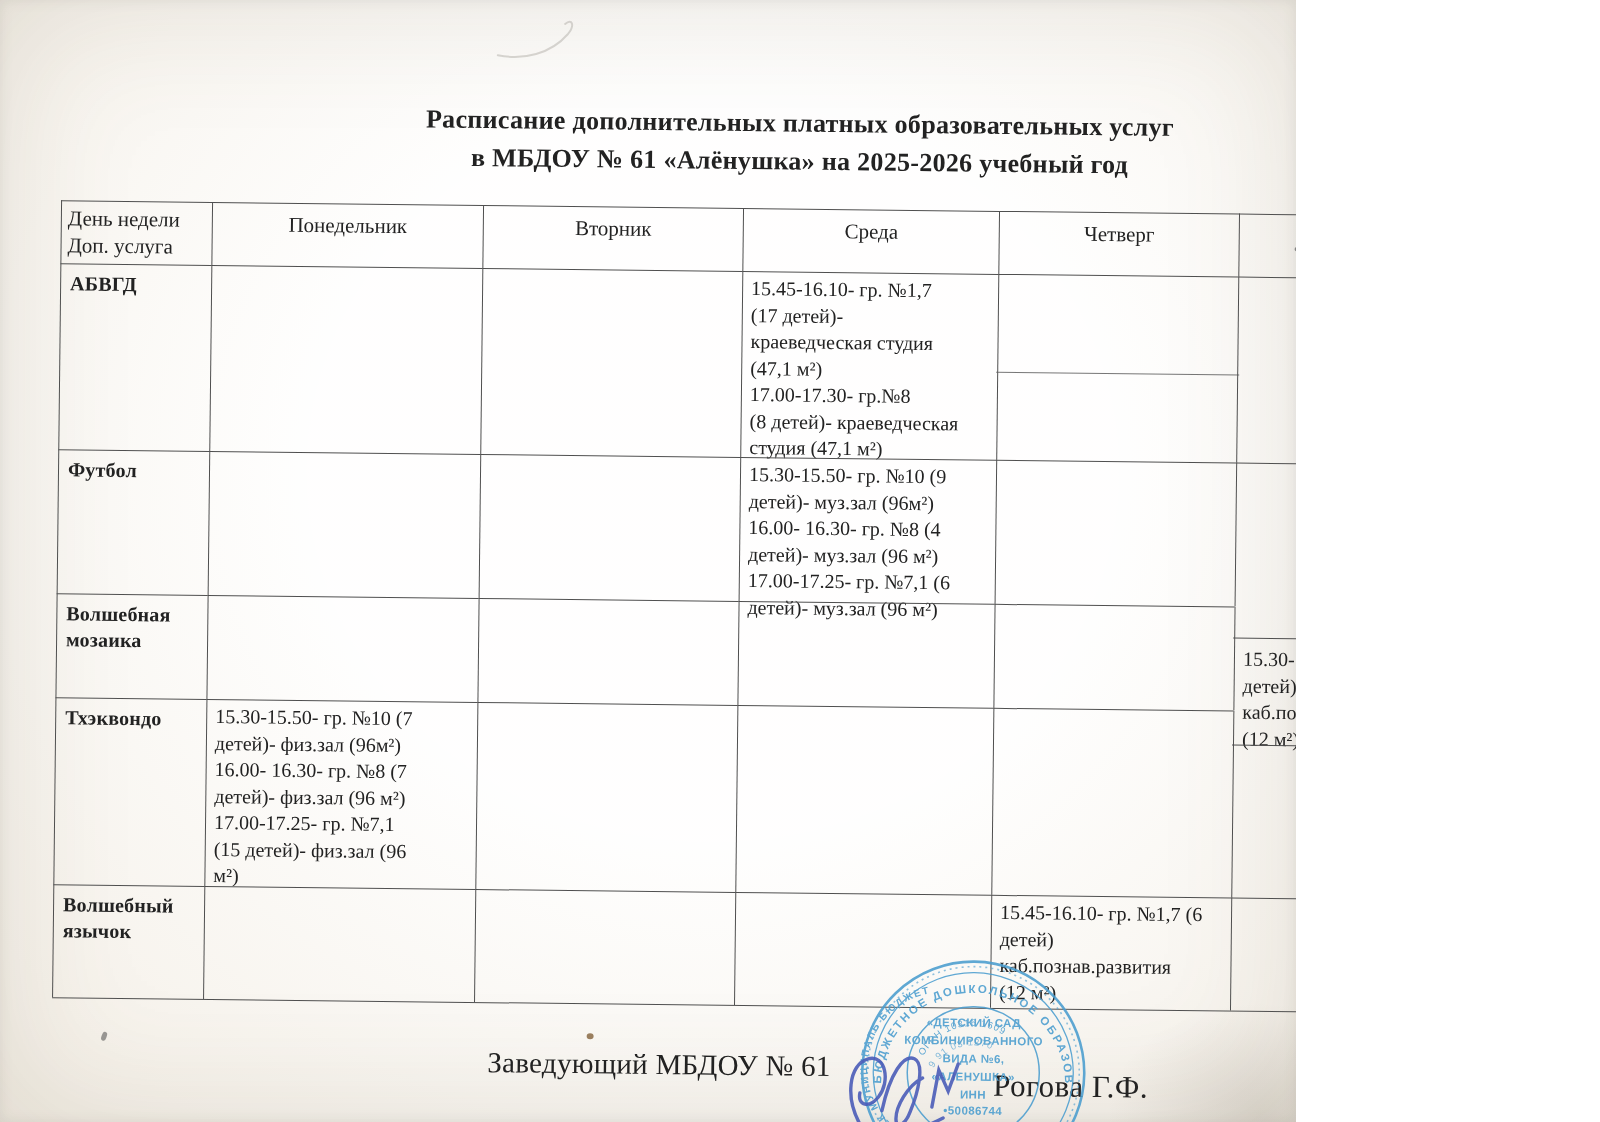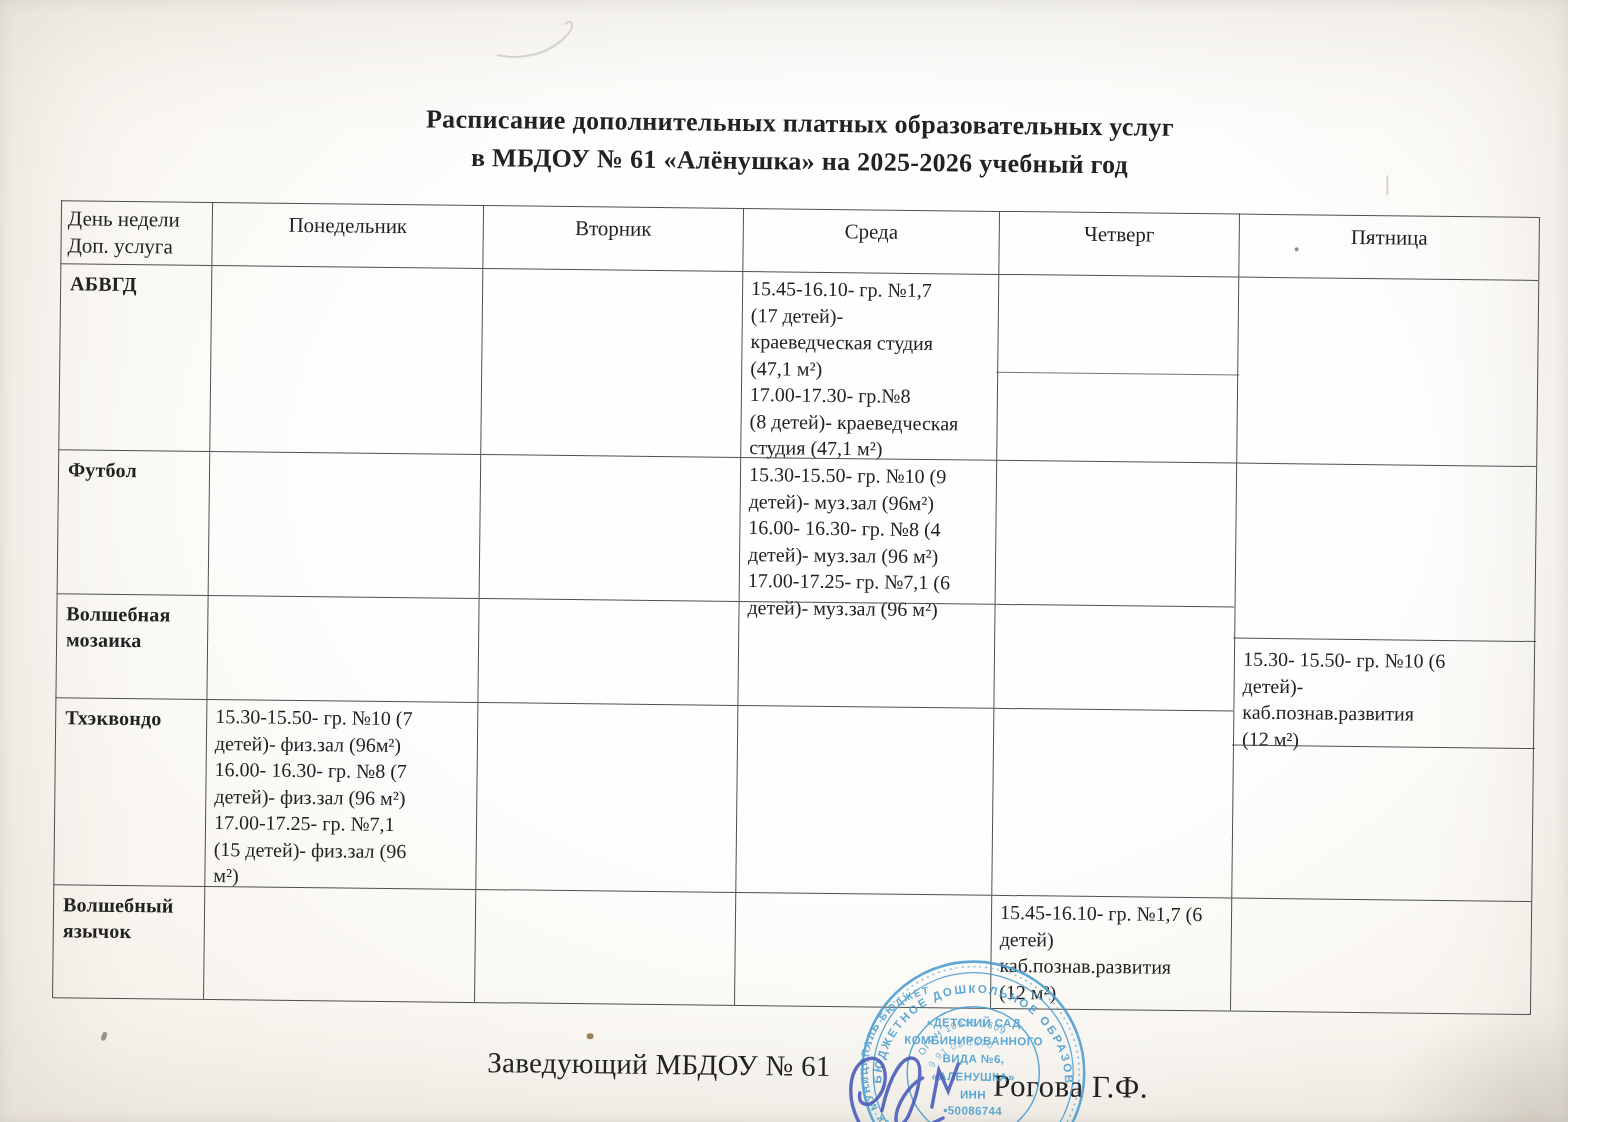--- a/index.html
+++ b/index.html
@@ -3,21 +3,21 @@
 <meta charset="utf-8">
 <style>
   :root{
     --paper:#faf8f4; --ink:#222222; --line:#4f4f4f;
     --stamp-ink:#4a9dcf; --sign-ink:#4b5cb8;
   }
   *{box-sizing:border-box;margin:0;padding:0;}
   html,body{width:1600px;height:1122px;}
   body{font-family:"Liberation Serif","DejaVu Serif",serif;color:var(--ink);}
   .page{
-    position:relative;width:1568px;height:1122px;overflow:hidden;
+    position:relative;width:1296px;height:1122px;overflow:hidden;
     background:
       radial-gradient(ellipse at 55% 42%, rgba(255,255,255,.9) 40%, rgba(240,233,221,.55) 96%),
       var(--paper);
     box-shadow:inset 0 0 140px rgba(96,84,60,.14), inset 0 0 14px rgba(70,70,70,.10);
   }
   .page::after{ 
     content:"";position:absolute;right:-30px;bottom:-40px;width:220px;height:160px;
     background:radial-gradient(ellipse at 70% 70%, rgba(120,110,95,.18), rgba(120,110,95,0) 70%);
   }
   .scan{position:absolute;inset:0;transform:rotate(.65deg);transform-origin:40px 120px;}

